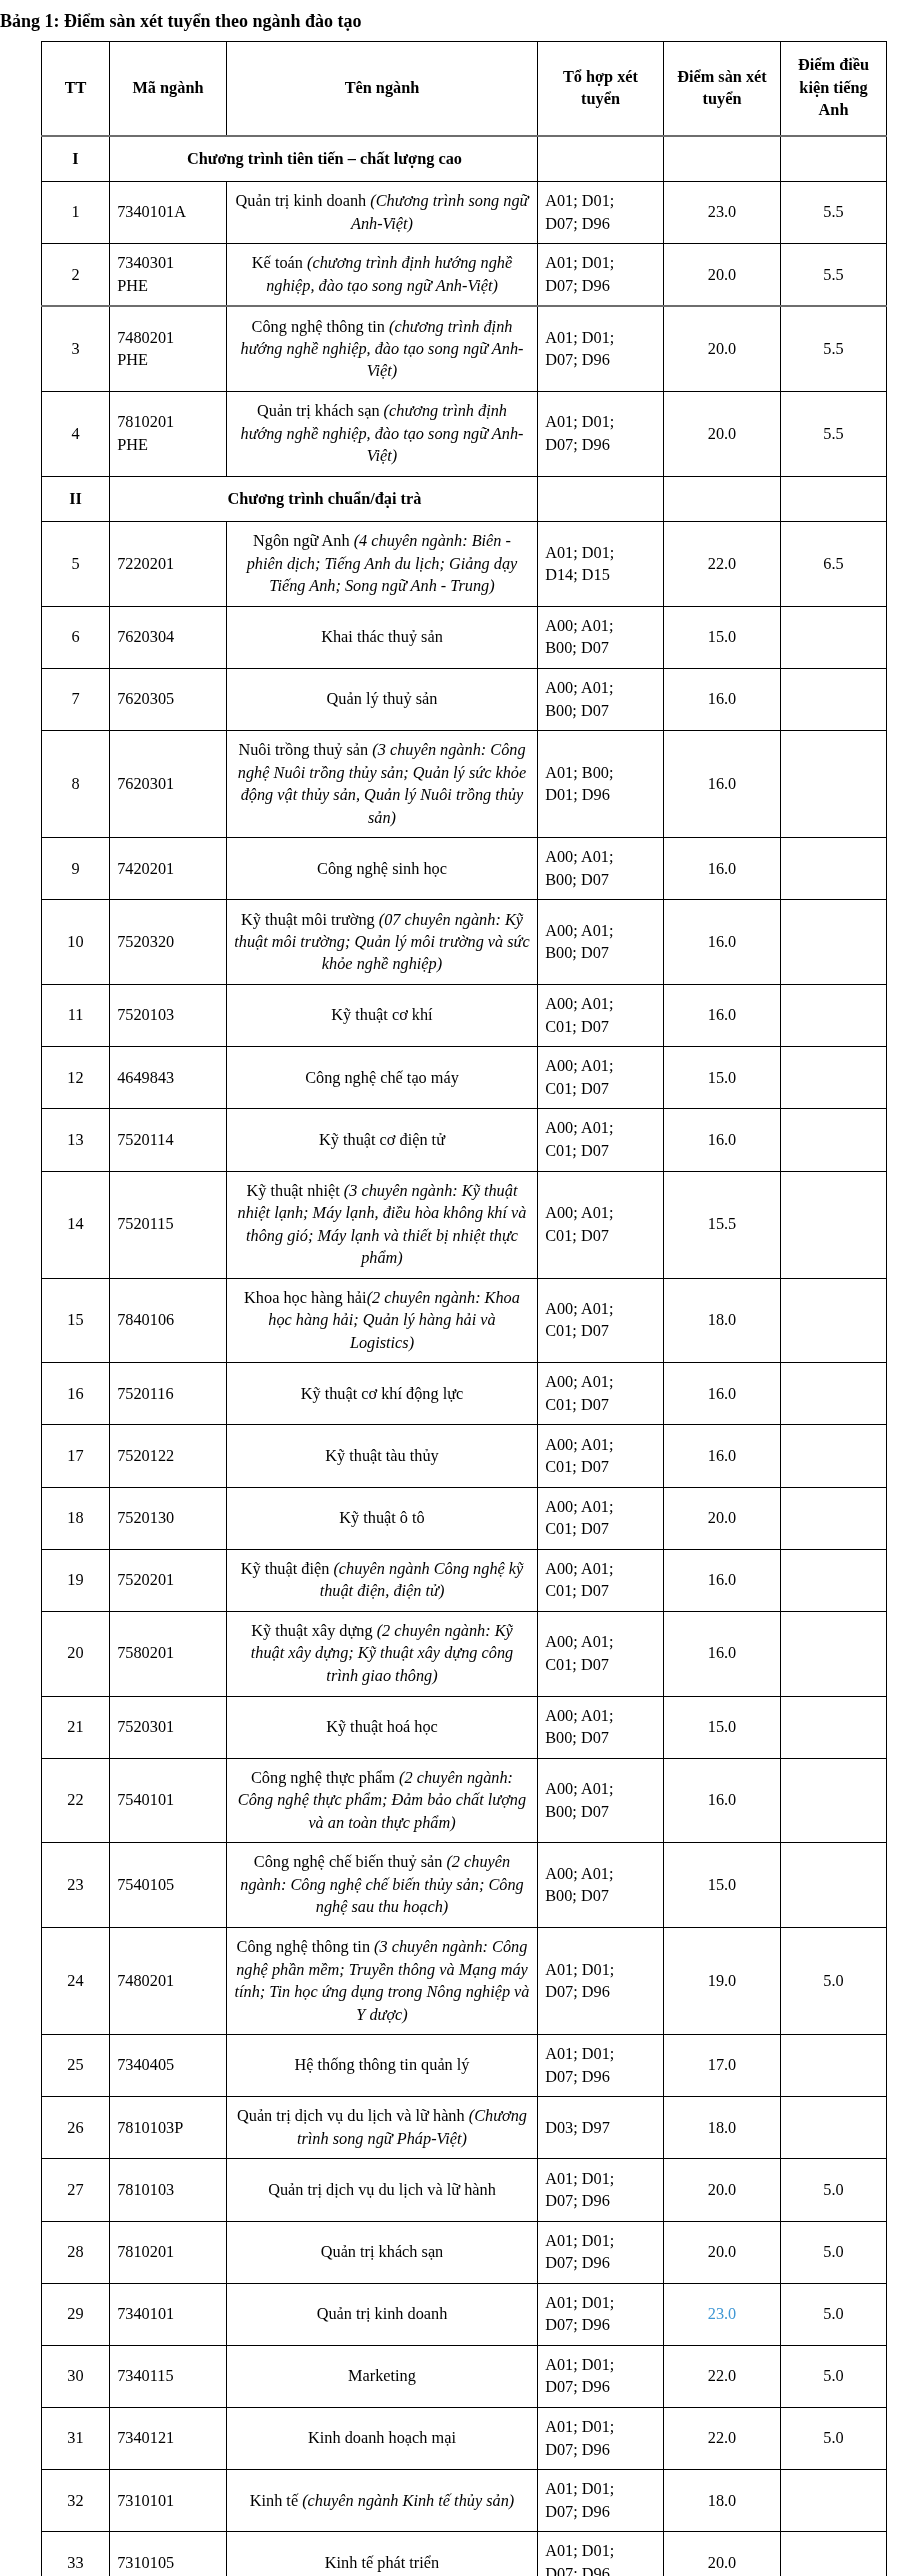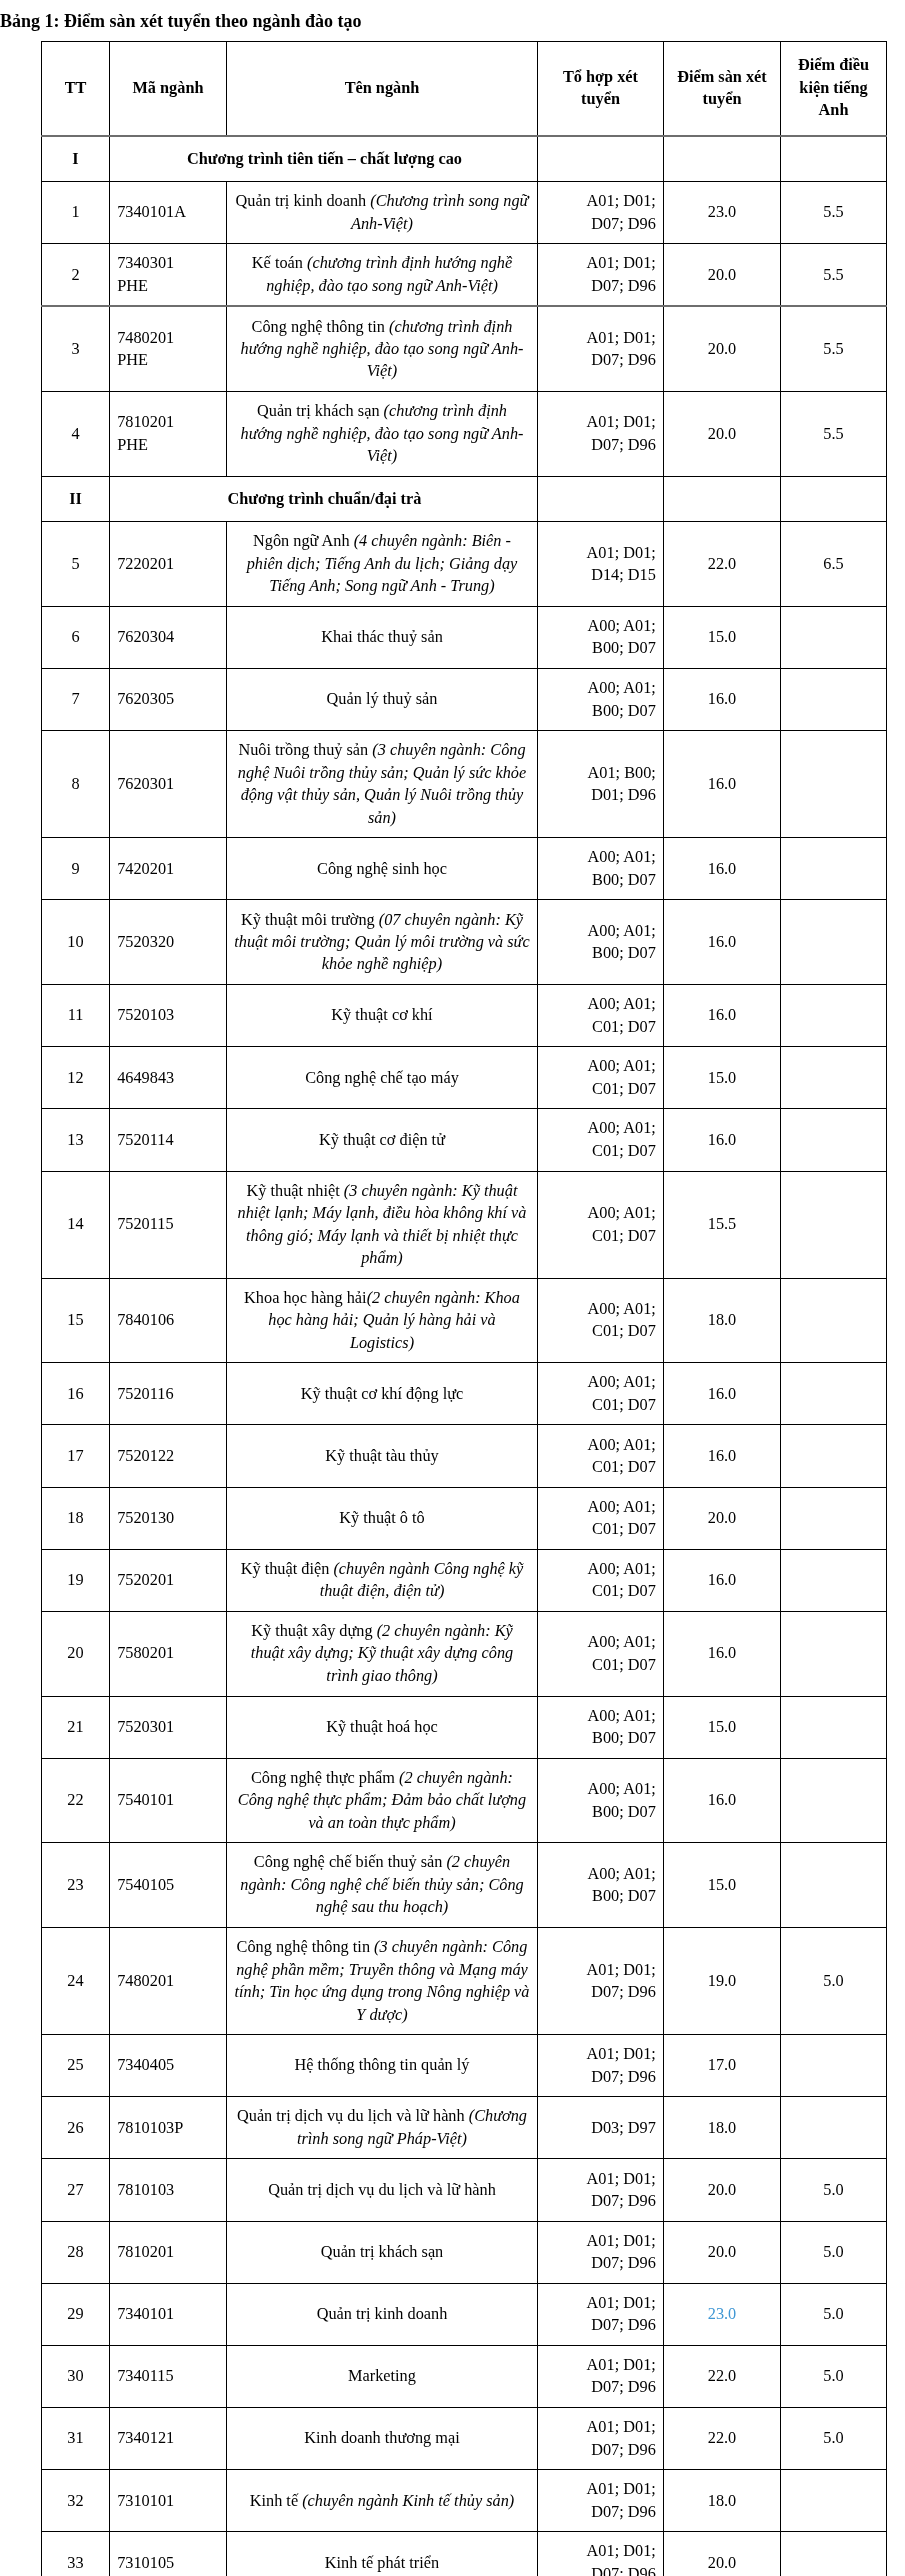--- a/index.html
+++ b/index.html
@@ -38,21 +38,21 @@
     overflow: hidden;
   }
   .score-table th {
     font-weight: bold;
     text-align: center;
     padding: 12.7px 5.4px;
   }
   td.tt      { text-align: center; }
   td.code    { text-align: left; white-space: pre-line; }
   td.name    { text-align: center; }
-  td.combo   { text-align: right; white-space: pre-line; }
+  td.combo   { text-align: left; white-space: pre-line; }
   td.score   { text-align: center; }
   td.english { text-align: center; }
   tr.section td { font-weight: bold; padding-top: 11px; padding-bottom: 11px; }
   tr.section td.section-label { text-align: center; padding-left: 9px; }
   .note { font-style: italic; }
   td.score.highlight { color: var(--hl, #3f97d4); }
   tr.thick-top td { border-top: 2.7px solid #6e6e6e; }
 </style>
 </head>
 <body>
@@ -362,21 +362,21 @@
           <td class="code">7340115</td>
           <td class="name"><span>Marketing</span></td>
           <td class="combo">A01; D01;
 D07; D96</td>
           <td class="score">22.0</td>
           <td class="english">5.0</td>
         </tr>
         <tr>
           <td class="tt">31</td>
           <td class="code">7340121</td>
-          <td class="name"><span>Kinh doanh thương mại</span></td>
+          <td class="name"><span>Kinh doanh hoạch mại</span></td>
           <td class="combo">A01; D01;
 D07; D96</td>
           <td class="score">22.0</td>
           <td class="english">5.0</td>
         </tr>
         <tr>
           <td class="tt">32</td>
           <td class="code">7310101</td>
           <td class="name"><span>Kinh tế</span><span class="note"> (chuyên ngành Kinh tế thủy sản)</span></td>
           <td class="combo">A01; D01;

